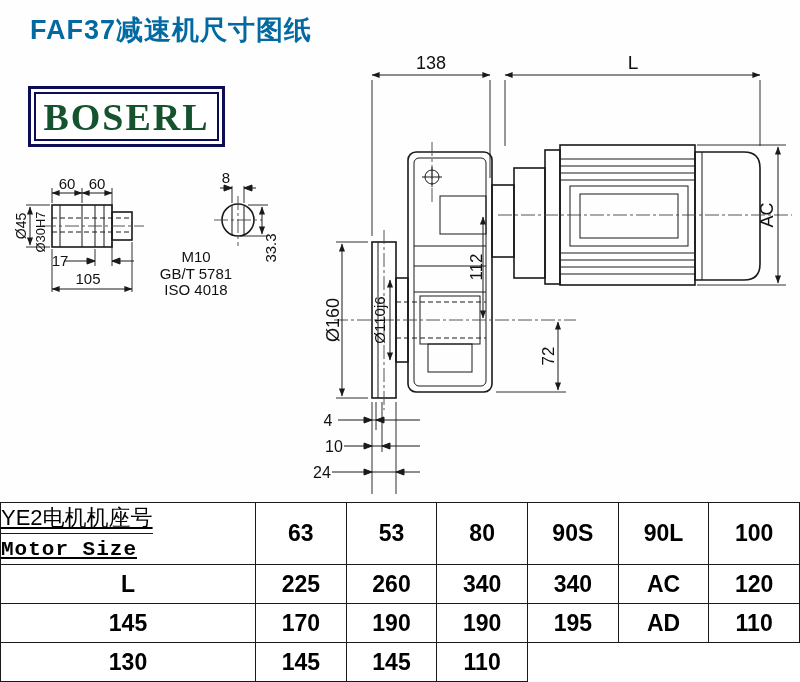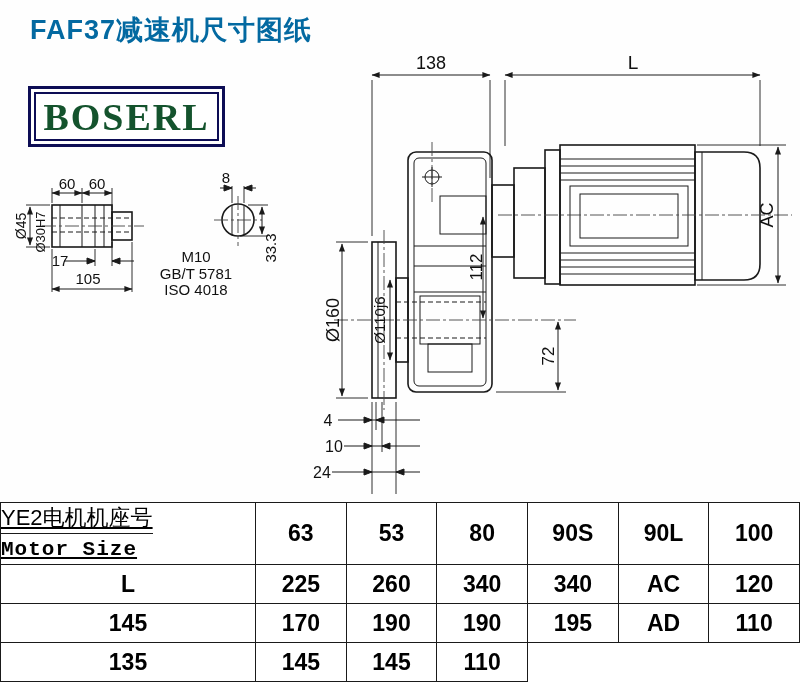--- a/index.html
+++ b/index.html
@@ -238,19 +238,19 @@
     <div class="cell">AC</div>
     <div class="cell">120</div>
     <div class="cell">145</div>
     <div class="cell">170</div>
     <div class="cell">190</div>
     <div class="cell">190</div>
     <div class="cell">195</div>
 
     <div class="cell">AD</div>
     <div class="cell">110</div>
-    <div class="cell">135</div>
+    <div class="cell">130</div>
     <div class="cell">145</div>
     <div class="cell">145</div>
     <div class="cell">110</div>
   </div>
 
 </div>
 
 </body></html>

